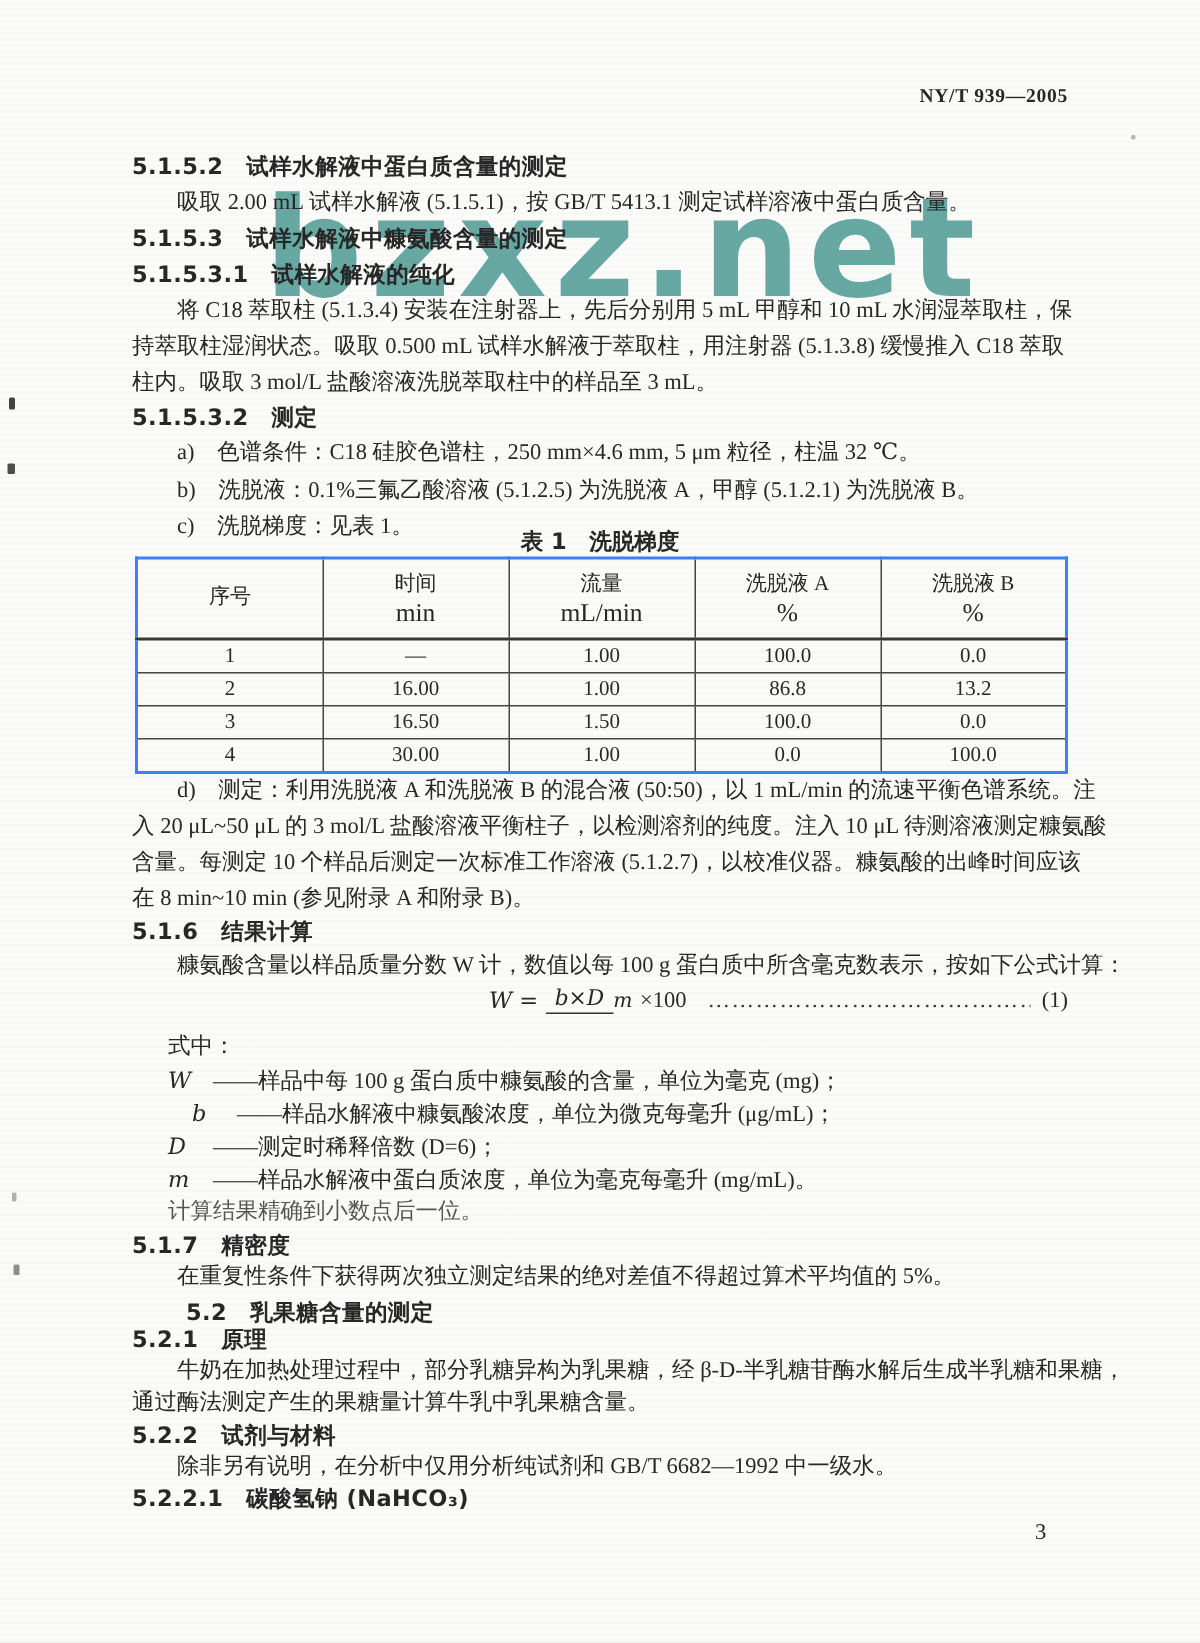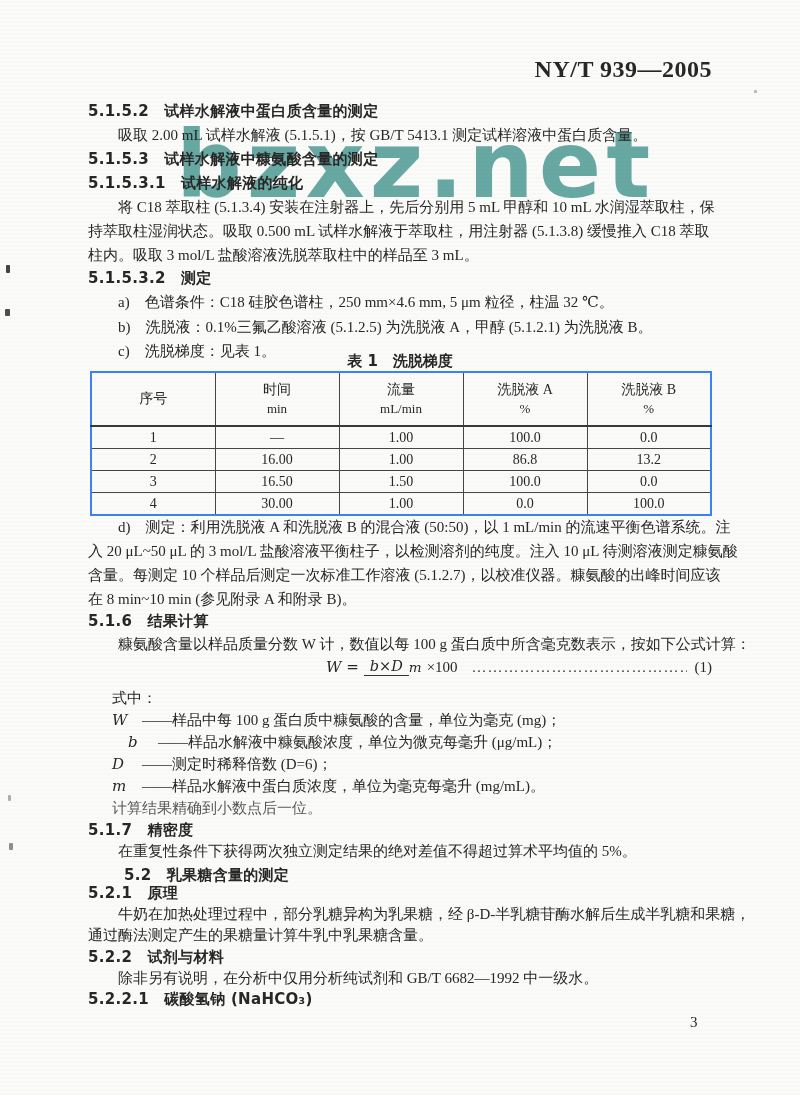--- a/index.html
+++ b/index.html
@@ -30,21 +30,21 @@
     font-family:"DejaVu Sans","Liberation Sans",sans-serif;
     font-weight:700;
     font-size:15px;
     letter-spacing:0.3px;
   }
   .doc-code{
     position:absolute;
     top:56px;right:88px;
     font-family:"Liberation Serif","DejaVu Serif",serif;
     font-weight:600;
-    font-size:24px;
+    font-size:13px;
     letter-spacing:0.5px;
     z-index:3;
   }
   .watermark{
     position:absolute;
     top:112px;left:176px;
     font-family:"DejaVu Sans","Liberation Sans",sans-serif;
     font-weight:700;
     font-size:92px;
     letter-spacing:5px;
@@ -76,21 +76,21 @@
     padding:0;
     font-weight:normal;
   }
   table.tbl{border:2px solid #3b82f6;}
   table.tbl thead th{
     height:52px;
     border-bottom:2px solid #383838;
   }
   table.tbl tbody td{height:21px;}
   .thl{line-height:20px;}
-  .thu{line-height:18px;font-size:13px;}
+  .thu{line-height:18px;font-size:17px;}
   .formula-row{
     position:absolute;
     top:646px;left:88px;width:624px;height:42px;
     display:flex;align-items:center;
     padding-left:238px;box-sizing:border-box;
     z-index:3;font-size:15px;
   }
   .it{font-style:italic;font-family:"DejaVu Serif","Liberation Serif",serif;}
   .frac{
     display:inline-flex;flex-direction:row;align-items:center;

